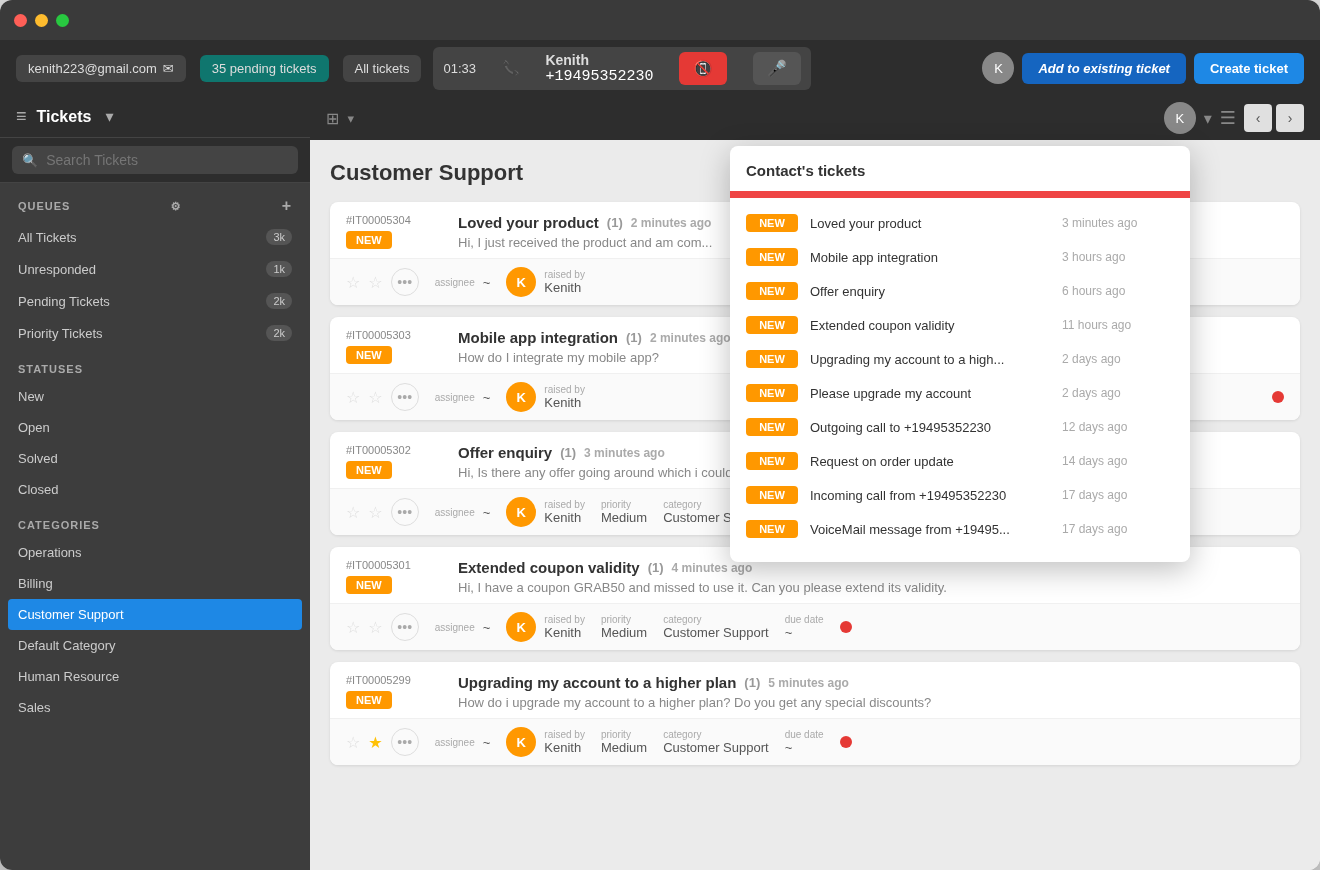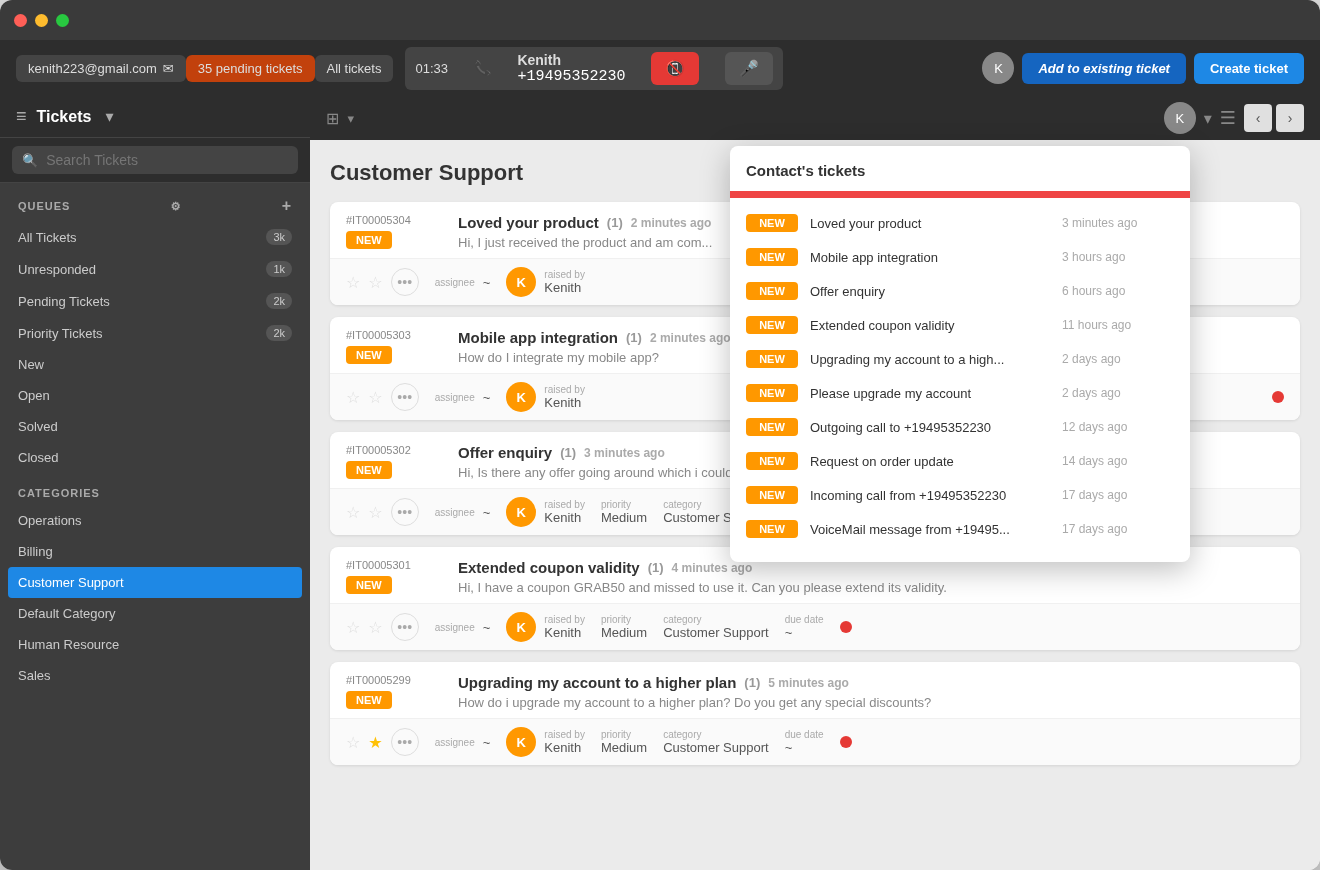--- a/index.html
+++ b/index.html
@@ -47,21 +47,21 @@
       background: #444;
       border-radius: 6px;
       padding: 6px 12px;
       color: #ddd;
       font-size: 13px;
       display: flex;
       align-items: center;
       gap: 6px;
     }
     .header-pending {
-      background: #c2410c;
+      background: #0f766e;
       border-radius: 6px;
       padding: 6px 12px;
       color: #ddd;
       font-size: 13px;
     }
     .header-alltickets {
       background: #444;
       border-radius: 6px;
       padding: 6px 12px;
       color: #ddd;
@@ -381,21 +381,21 @@
     }
     .popup-time {
       font-size: 12px;
       color: #aaa;
       flex-shrink: 0;
     }
     
     .header-left {
       display: flex;
       align-items: flex-start;
-      gap: 0;
+      gap: 14px;
     }
     .header-right {
       margin-left: auto;
       display: flex;
       gap: 8px;
       align-items: center;
     }
     .call-section {
       display: flex;
       align-items: center;
@@ -515,20 +515,23 @@
       </div>
       <div class="sidebar-item">
         <span>Pending Tickets</span>
         <span class="sidebar-badge">2k</span>
       </div>
       <div class="sidebar-item">
         <span>Priority Tickets</span>
         <span class="sidebar-badge">2k</span>
       </div>
 
+      <div class="section-label">
+        <span>STATUSES</span>
+      </div>
       <div class="sidebar-item">
         <span>New</span>
       </div>
       <div class="sidebar-item">
         <span>Open</span>
       </div>
       <div class="sidebar-item">
         <span>Solved</span>
       </div>
       <div class="sidebar-item">

